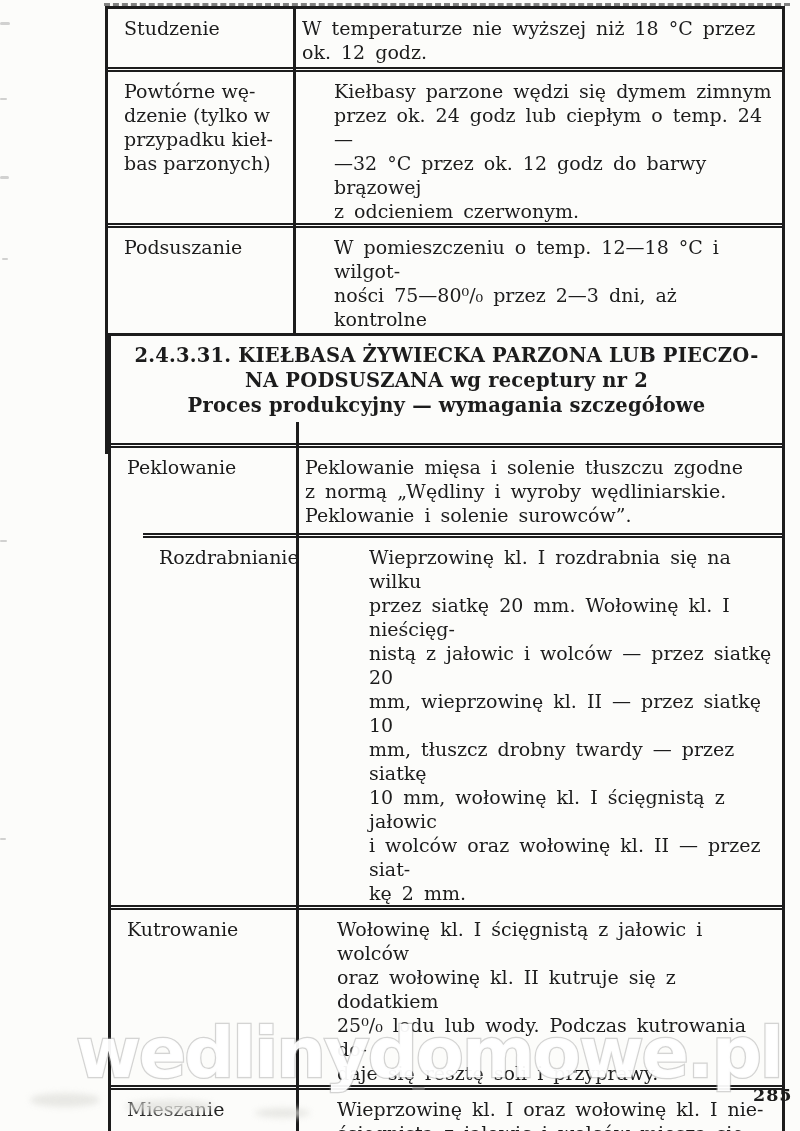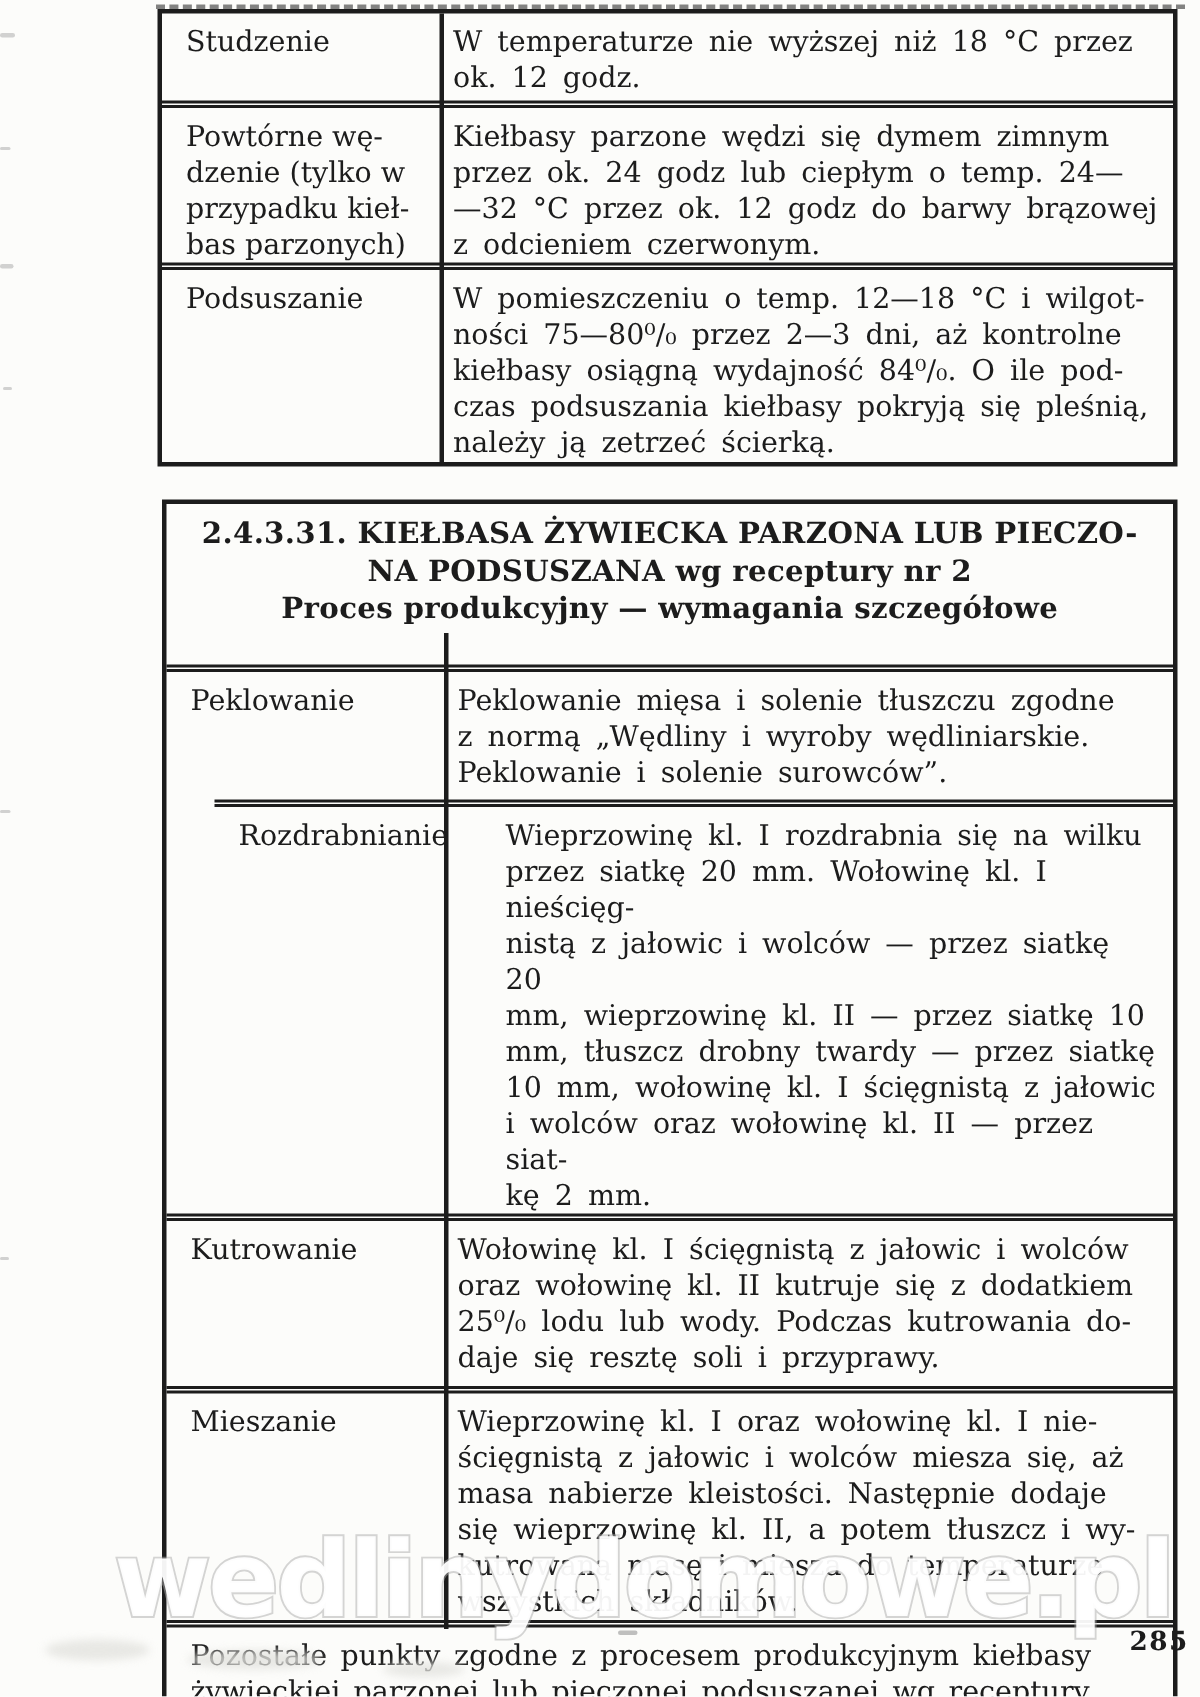--- a/index.html
+++ b/index.html
@@ -28,20 +28,21 @@
     left:185px;width:2.5px;
     background:var(--ink);
   }
   .row{
     position:relative;
     display:flex;
     box-sizing:border-box;
   }
   .row + .row, .row.after-head{
     border-top:5px double var(--ink);
+    gap:32px;
   }
   .term{
     flex:none;width:180px;
     box-sizing:border-box;
     padding:7px 6px 0 16px;
     font-size:19px;line-height:24px;
     white-space:pre-line;
   }
   .desc{
     flex:1;

